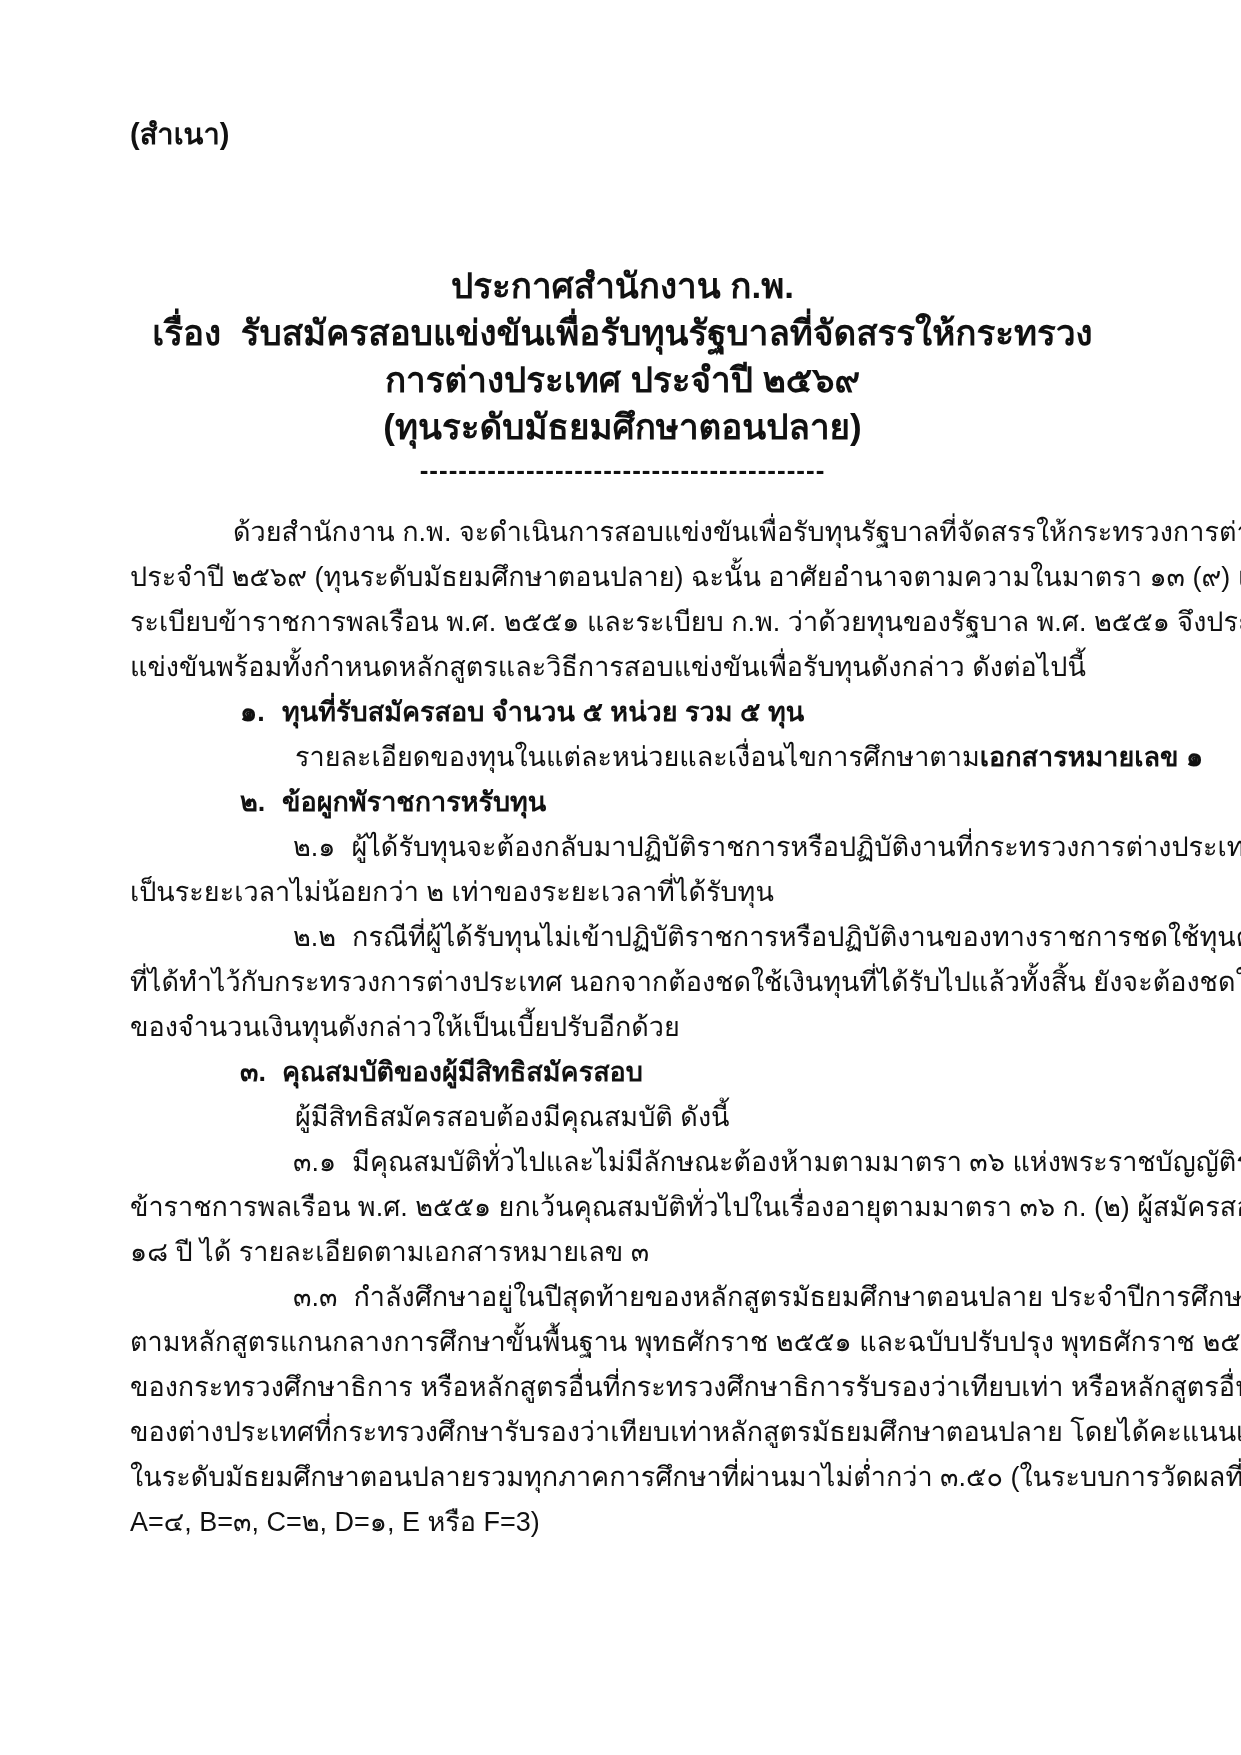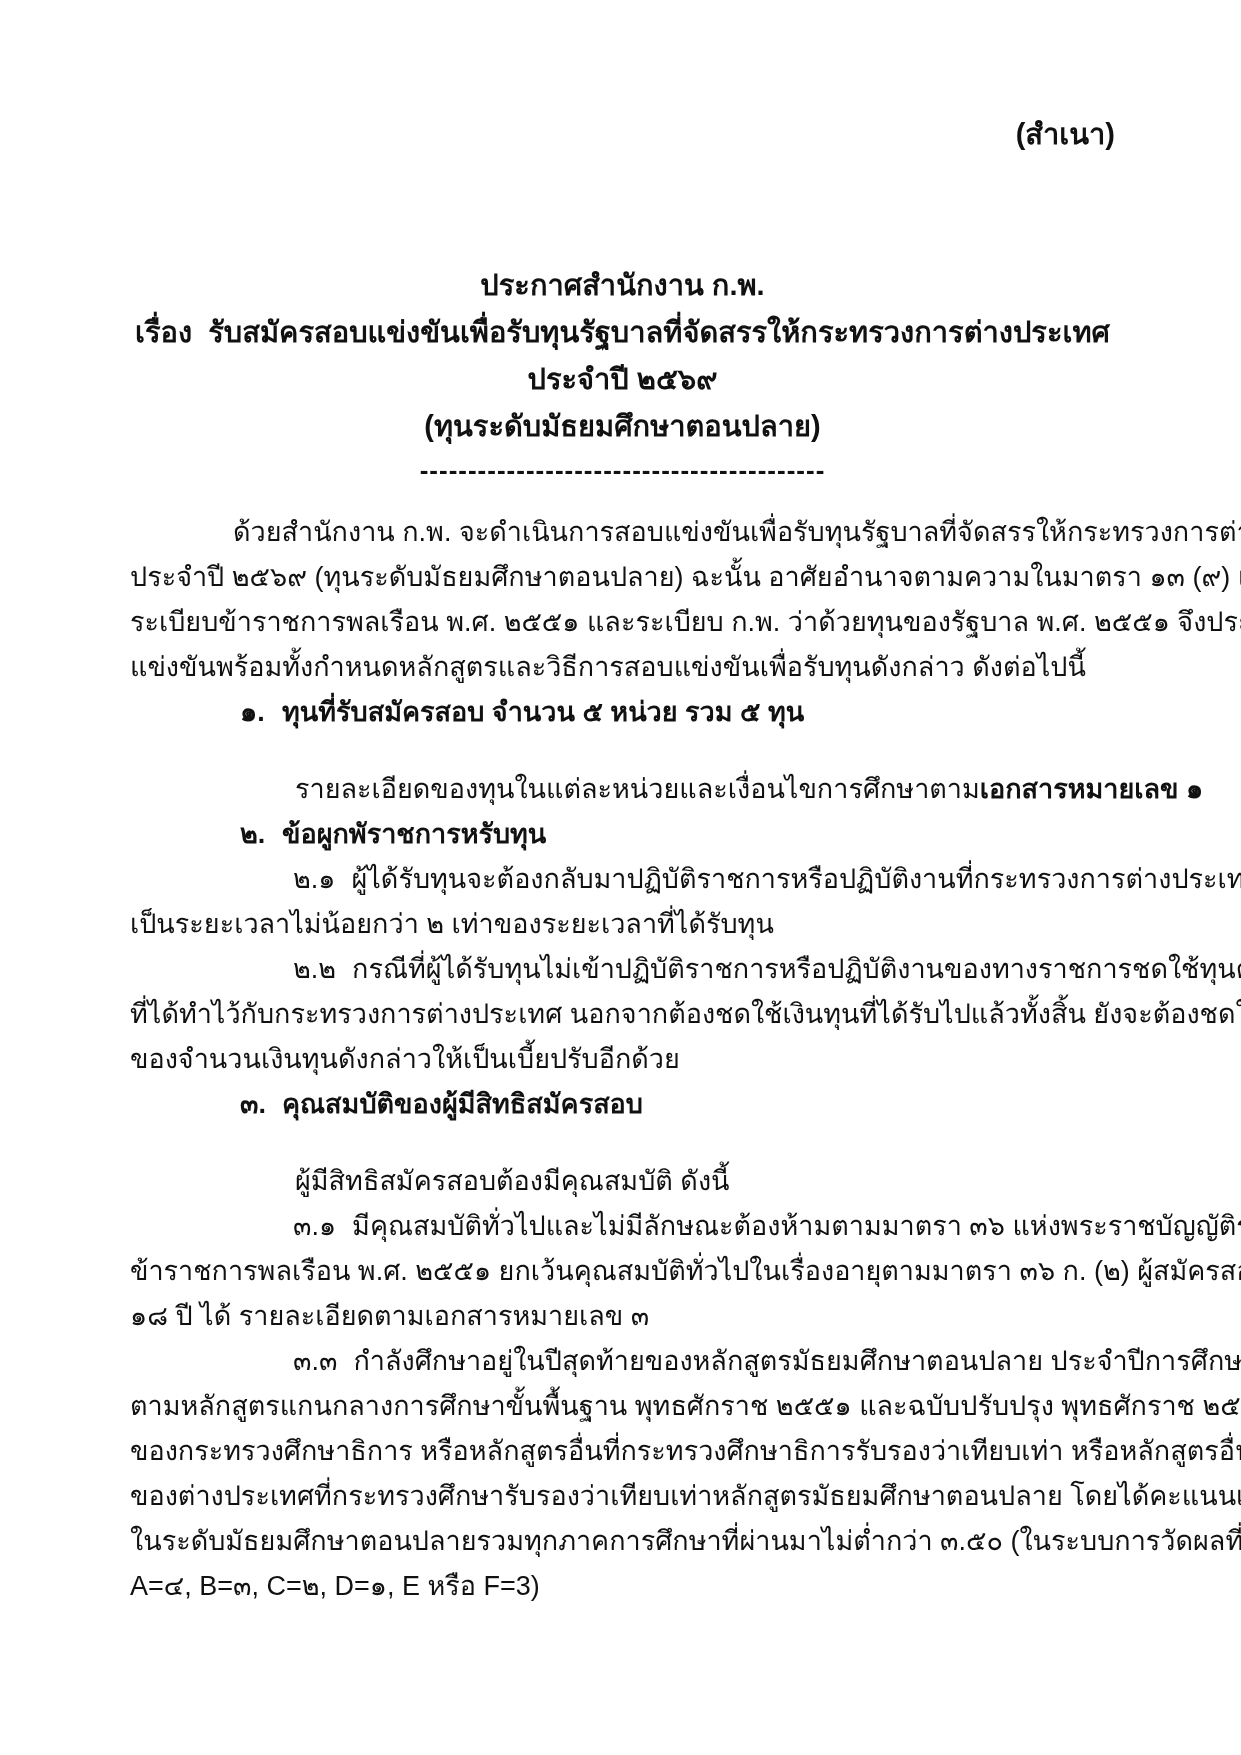--- a/index.html
+++ b/index.html
@@ -21,31 +21,31 @@
     overflow: hidden;
   }
   .content {
     position: absolute;
     left: 130px;
     top: 0;
     width: 985px;
   }
   .copy-label {
     margin-top: 112px;
-    text-align: right;
+    text-align: left;
     font-size: 29px;
     font-weight: bold;
     line-height: 44px;
   }
   .title-block {
     margin-top: 106px;
     text-align: center;
   }
   .title-line {
-    font-size: 29px;
+    font-size: 35px;
     font-weight: bold;
     line-height: 47px;
     white-space: pre-wrap;
   }
   .divider-line {
     text-align: center;
     font-size: 26px;
     font-weight: bold;
     letter-spacing: 1px;
     line-height: 36px;
@@ -53,21 +53,21 @@
   }
   .body-block {
     margin-top: 22px;
     font-size: 27px;
     line-height: 45px;
   }
   .doc-line {
     white-space: nowrap;
   }
   .indent-first   { padding-left: 103px; }  
-  .indent-body    { padding-left: 165px; margin-top: 32px; }  
+  .indent-body    { padding-left: 165px; }  
   .indent-subitem { padding-left: 163px; }  
   .heading-row {
     padding-left: 110px;
     font-weight: bold;
   }
   .heading-num {
     display: inline-block;
     min-width: 42px;
   }
   .subitem-num {

